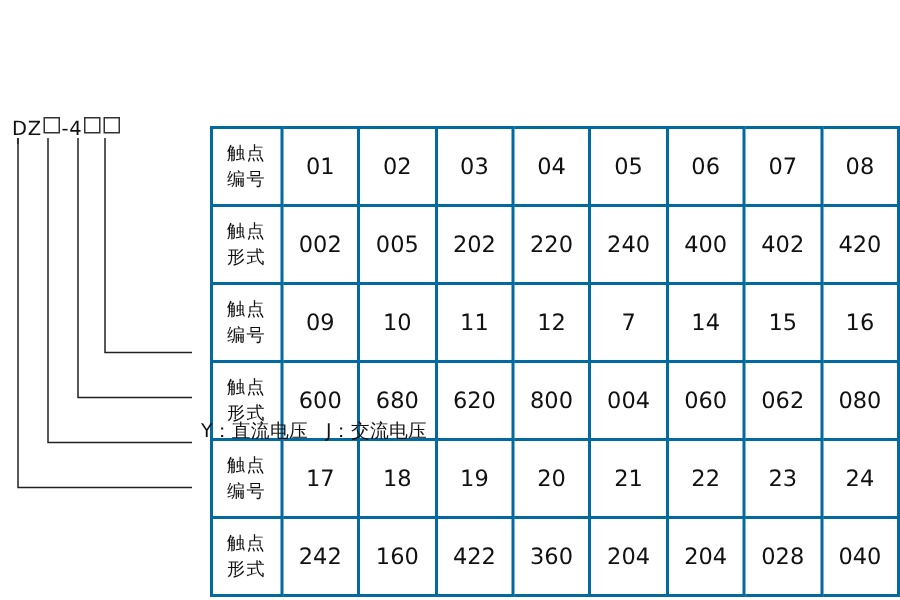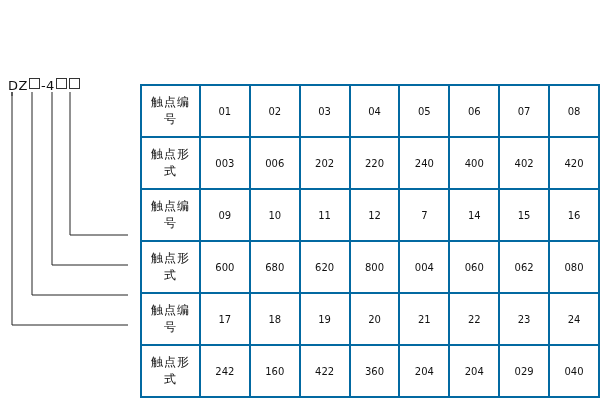--- a/index.html
+++ b/index.html
@@ -68,21 +68,21 @@
     padding: 8px;
     color: #111;
   }
   table.contact-table td.hdr {
     width: 74px;
     font-size: 12px;
     letter-spacing: 1px;
   }
   table.contact-table td.val {
     width: 47px;
-    font-size: 10px;
+    font-size: 15px;
   }
 
   
   .annot {
     position: absolute;
     font-size: 12.5px;
     color: #111;
     white-space: nowrap;
     letter-spacing: 0.2px;
   }
@@ -119,22 +119,22 @@
           <td class="val">02</td>
           <td class="val">03</td>
           <td class="val">04</td>
           <td class="val">05</td>
           <td class="val">06</td>
           <td class="val">07</td>
           <td class="val">08</td>
         </tr>
         <tr>
           <td class="hdr">触点形式</td>
-          <td class="val">003</td>
-          <td class="val">006</td>
+          <td class="val">002</td>
+          <td class="val">005</td>
           <td class="val">202</td>
           <td class="val">220</td>
           <td class="val">240</td>
           <td class="val">400</td>
           <td class="val">402</td>
           <td class="val">420</td>
         </tr>
         <tr>
           <td class="hdr">触点编号</td>
           <td class="val">09</td>
@@ -169,21 +169,22 @@
           <td class="val">24</td>
         </tr>
         <tr>
           <td class="hdr">触点形式</td>
           <td class="val">242</td>
           <td class="val">160</td>
           <td class="val">422</td>
           <td class="val">360</td>
           <td class="val">204</td>
           <td class="val">204</td>
-          <td class="val">029</td>
+          <td class="val">028</td>
           <td class="val">040</td>
         </tr>
       </tbody>
     </table>
   </div>
 
+  <div class="annot annot-2"><span>Y：直流电压</span><span class="gap"></span><span>J：交流电压</span></div>
 
 </div>
 
 </body></html>

